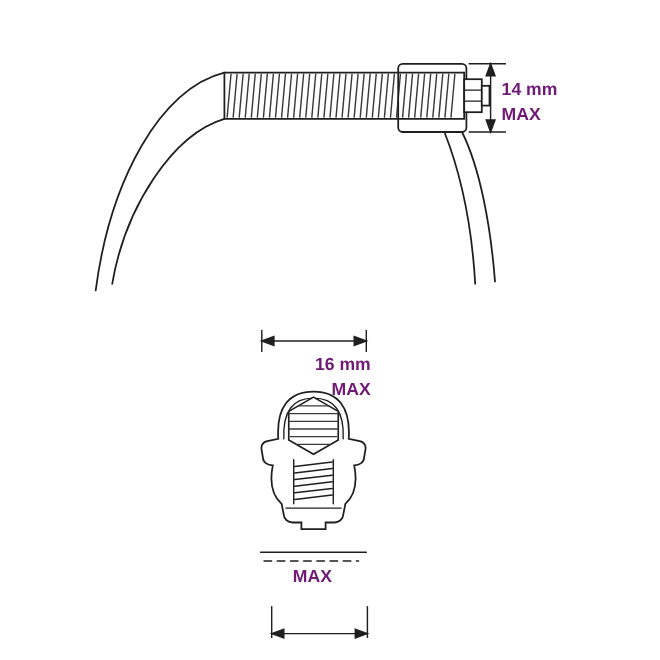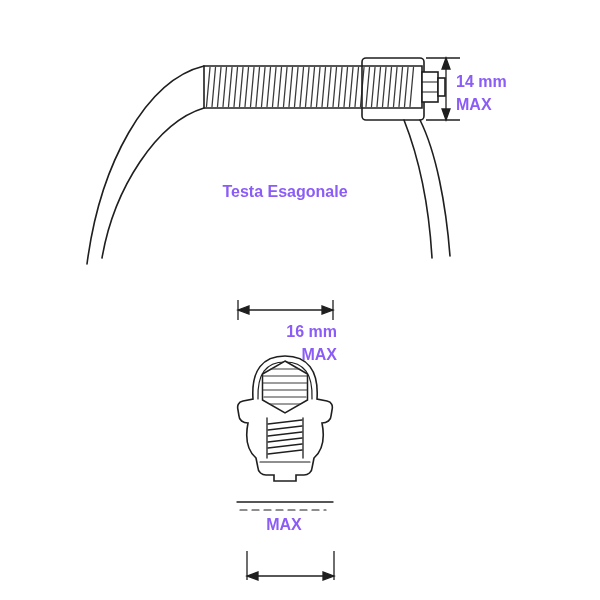--- a/index.html
+++ b/index.html
@@ -6,21 +6,21 @@
   .canvas{
     position:relative;
     width:600px;height:600px;
     background:#ffffff;
     overflow:hidden;
     font-family:"Liberation Sans", sans-serif;
   }
   .canvas svg{position:absolute;left:0;top:0;}
   .lbl{
     position:absolute;
-    color:#8b5cf6;
+    color:#701a75;
     font-weight:bold;
     font-size:16px;
     line-height:23px;
     font-family:"Liberation Sans", sans-serif;
     white-space:nowrap;
   }
   .lbl span{display:block;}
   #lbl-14{left:456px;top:70px;text-align:left;}
   #lbl-head{left:195px;top:179px;width:180px;text-align:center;line-height:26px;white-space:normal;}
   #lbl-16{left:233px;top:320px;width:104px;text-align:right;}
@@ -165,21 +165,20 @@
       <polygon points="334,576 323,572 323,580"></polygon>
     </g>
   </svg>
 
   <div class="lbl" id="lbl-14">
     <span>14 mm</span>
     <span>MAX</span>
   </div>
 
   <div class="lbl" id="lbl-head">
-    <span>Testa Esagonale</span>
   </div>
 
   <div class="lbl" id="lbl-16">
     <span>16 mm</span>
     <span>MAX</span>
   </div>
 
   <div class="lbl" id="lbl-132">
     <span>MAX</span>
   </div>

